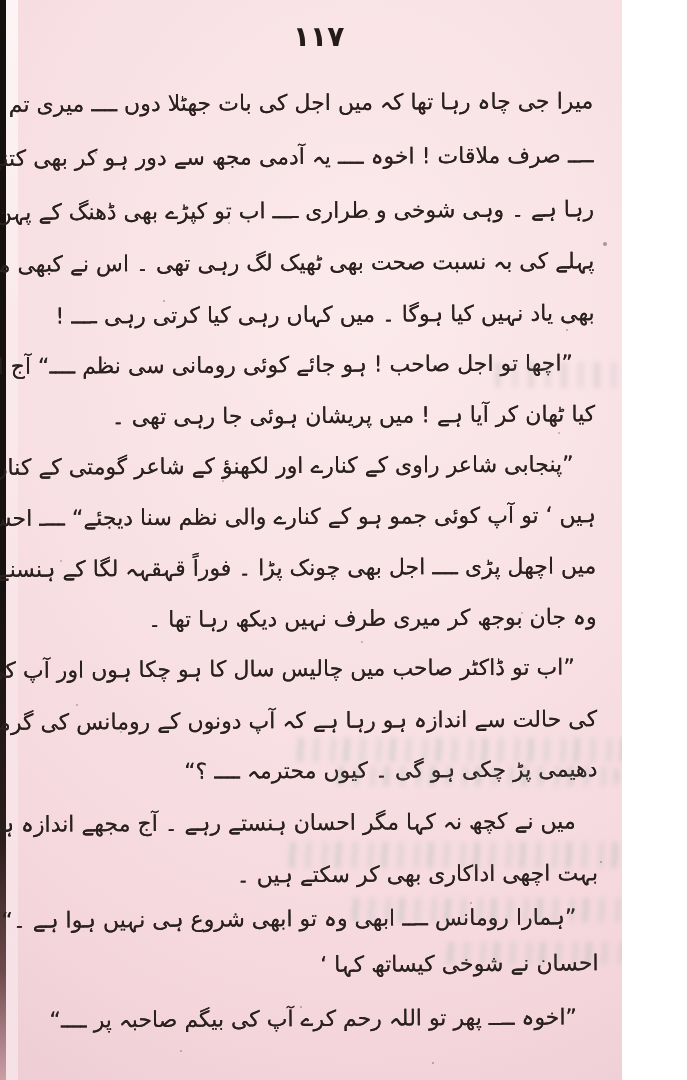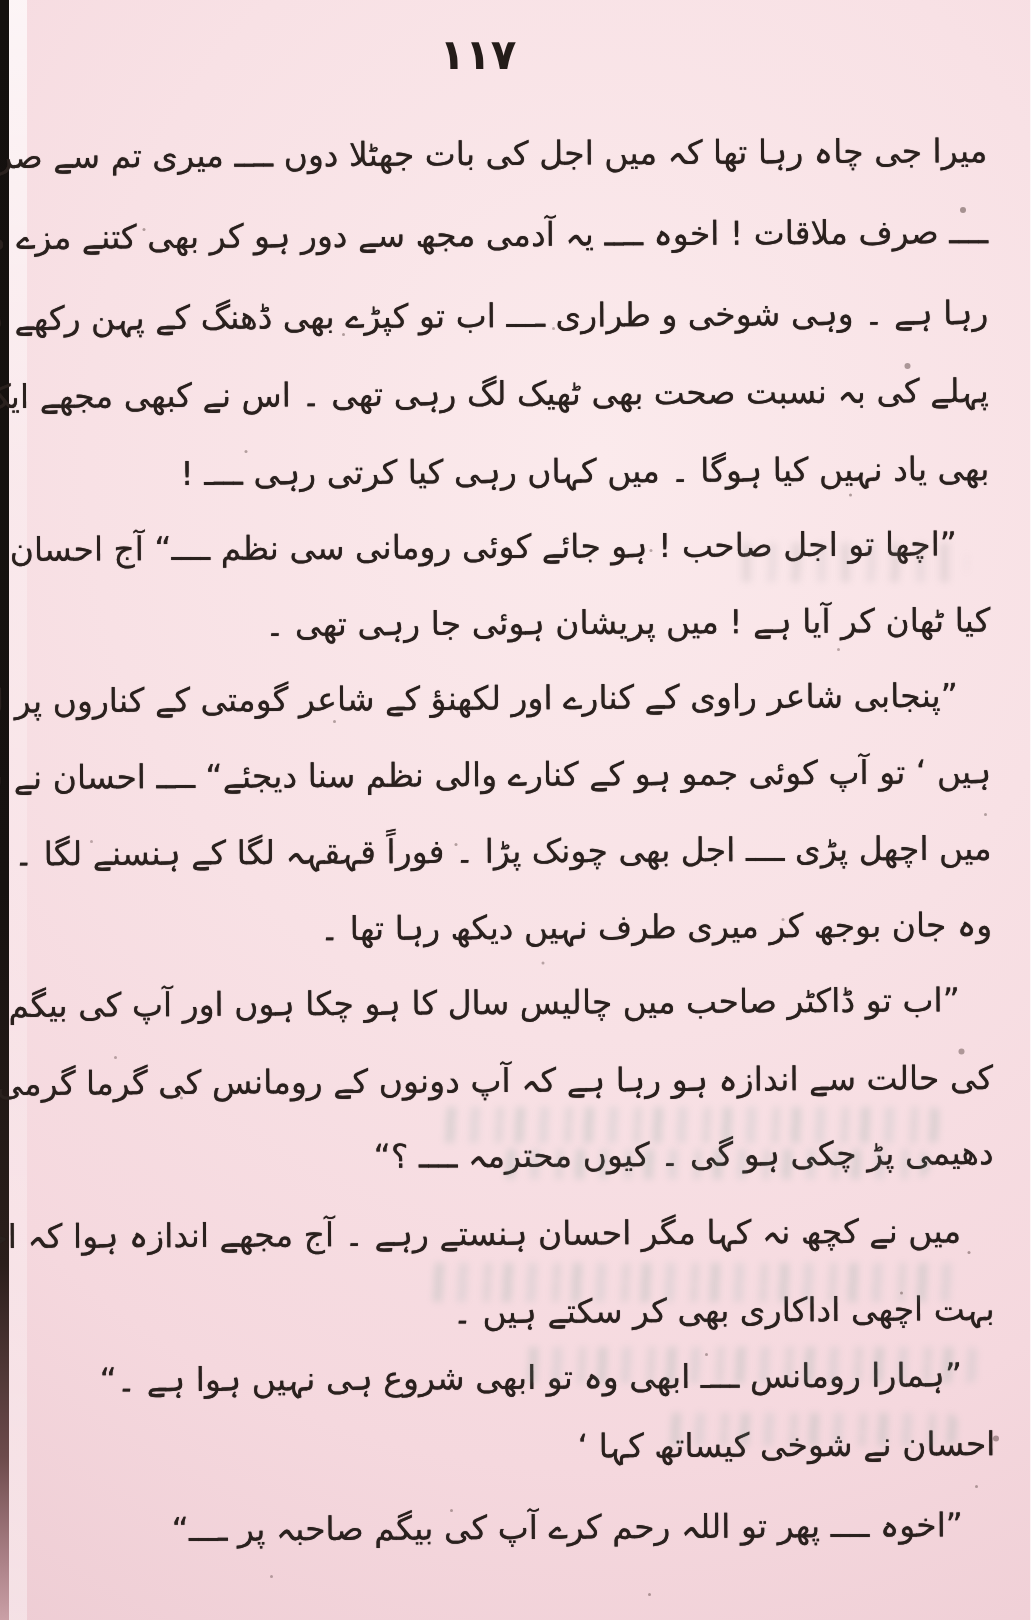--- a/index.html
+++ b/index.html
@@ -1,21 +1,21 @@
 <!DOCTYPE html>
 <html lang="ur"><head>
 <meta charset="utf-8">
 <style>
   html,body { margin:0; padding:0; }
   body {
     width:687px; height:1080px; overflow:hidden;
     font-family:"DejaVu Sans", sans-serif;
   }
   .page {
-    position:relative; width:687px; height:1080px; overflow:hidden;
+    position:relative; width:622px; height:1080px; overflow:hidden;
     background:
       radial-gradient(130% 95% at 58% 28%, #fbeaec 0%, #f8e1e5 38%, #f5d8de 66%, #eecdd4 88%, #e7c4cc 100%);
     text-align: right;
   }
   
   .edge-strip {
     position:absolute; left:0; top:0; width:6px; height:1080px;
     background:linear-gradient(180deg,
       #14100e 0%, #171210 55%, #2b1e1b 78%, #6d4b4c 90%, #a87e84 96%, #caa0a6 100%);
   }

